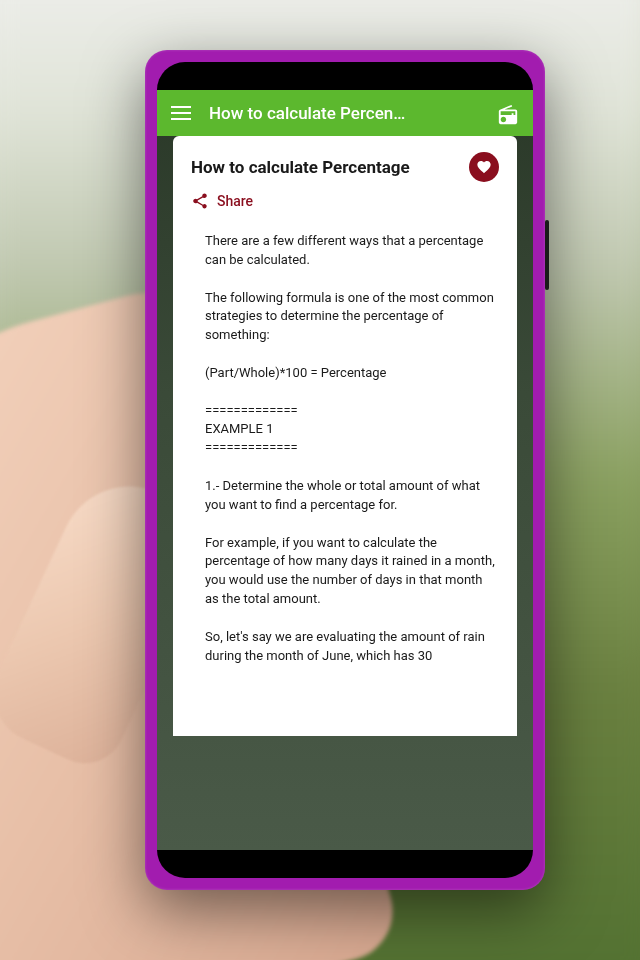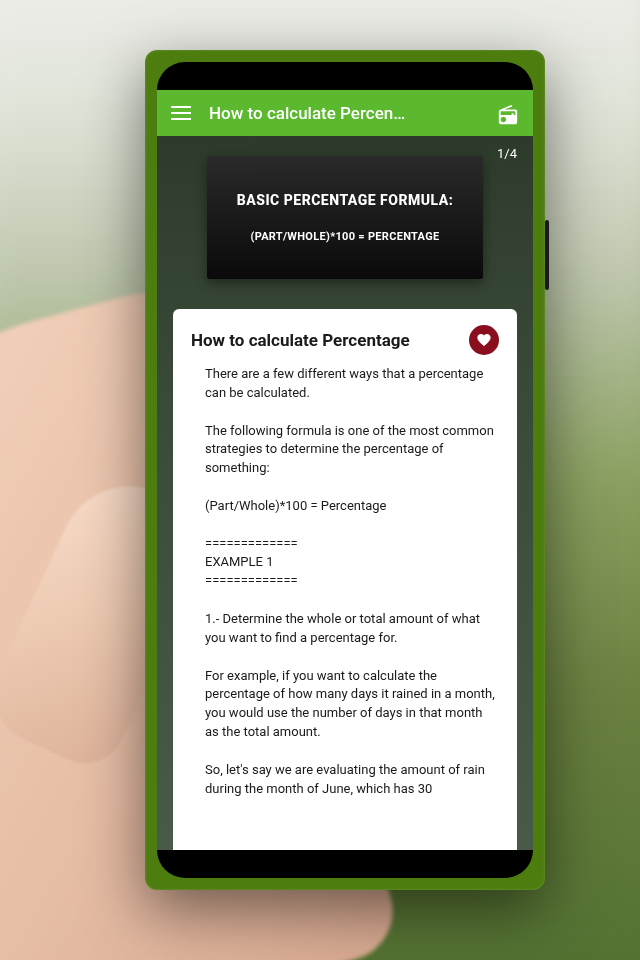--- a/index.html
+++ b/index.html
@@ -39,22 +39,22 @@
       border-radius: 70px 60px 40px 50px;
       transform: rotate(25deg);
       filter: blur(1px);
     }
     .phone {
       position: absolute;
       top: 50px;
       left: 145px;
       width: 400px;
       height: 840px;
-      background: #4d7c0f;
-      border-radius: 12px;
+      background: #a21caf;
+      border-radius: 22px;
       padding: 12px;
       box-shadow: 0 20px 60px rgba(0,0,0,0.5), inset 0 0 3px rgba(255,255,255,0.2);
     }
     .phone-inner {
       width: 100%;
       height: 100%;
       background: #000;
       border-radius: 28px;
       overflow: hidden;
       position: relative;
@@ -210,37 +210,36 @@
             <span></span>
         </div>
         <div class="app-title">How to calculate Percen…</div>
         <div class="radio-icon">
           <svg viewBox="0 0 24 24" width="22" height="22">
               <path d="M3.24 6.15C2.51 6.43 2 7.17 2 8v12c0 1.1.9 2 2 2h16c1.1 0 2-.9 2-2V8c0-1.1-.9-2-2-2H8.3l8.26-3.34L15.88 1 3.24 6.15zM7 20c-1.66 0-3-1.34-3-3s1.34-3 3-3 3 1.34 3 3-1.34 3-3 3zm13-8h-2v-2h-2v2H4V8h16v4z"></path>
             </svg>
         </div>
       </div>
 
-      <div class="hero">
-        <div class="counter">1/4</div>
-        <div class="formula-card">
-          <div class="formula-title">BASIC PERCENTAGE FORMULA:</div>
-          <div class="formula-text">(PART/WHOLE)*100 = PERCENTAGE</div>
-        </div>
-      </div>
 
       <div class="content-card">
         <div class="card-header">
           <div class="card-title">How to calculate Percentage</div>
           <div class="heart-btn">
             <svg viewBox="0 0 24 24" width="16" height="16">
                 <path d="M12 21.35l-1.45-1.32C5.4 15.36 2 12.28 2 8.5 2 5.42 4.42 3 7.5 3c1.74 0 3.41.81 4.5 2.09C13.09 3.81 14.76 3 16.5 3 19.58 3 22 5.42 22 8.5c0 3.78-3.4 6.86-8.55 11.54L12 21.35z"></path>
               </svg>
           </div>
         </div>
+        <div class="share-row">
+          <svg viewBox="0 0 24 24" width="18" height="18">
+              <path d="M18 16.08c-.76 0-1.44.3-1.96.77L8.91 12.7c.05-.23.09-.46.09-.7s-.04-.47-.09-.7l7.05-4.11c.54.5 1.25.81 2.04.81 1.66 0 3-1.34 3-3s-1.34-3-3-3-3 1.34-3 3c0 .24.04.47.09.7L8.04 9.81C7.5 9.31 6.79 9 6 9c-1.66 0-3 1.34-3 3s1.34 3 3 3c.79 0 1.5-.31 2.04-.81l7.12 4.16c-.05.21-.08.43-.08.65 0 1.61 1.31 2.92 2.92 2.92 1.61 0 2.92-1.31 2.92-2.92s-1.31-2.92-2.92-2.92z"></path>
+            </svg>
+          <span>Share</span>
+        </div>
         <div class="body-text">There are a few different ways that a percentage can be calculated.
 
 The following formula is one of the most common strategies to determine the percentage of something:
 
 (Part/Whole)*100 = Percentage
 
 =============
 EXAMPLE 1
 =============
 

